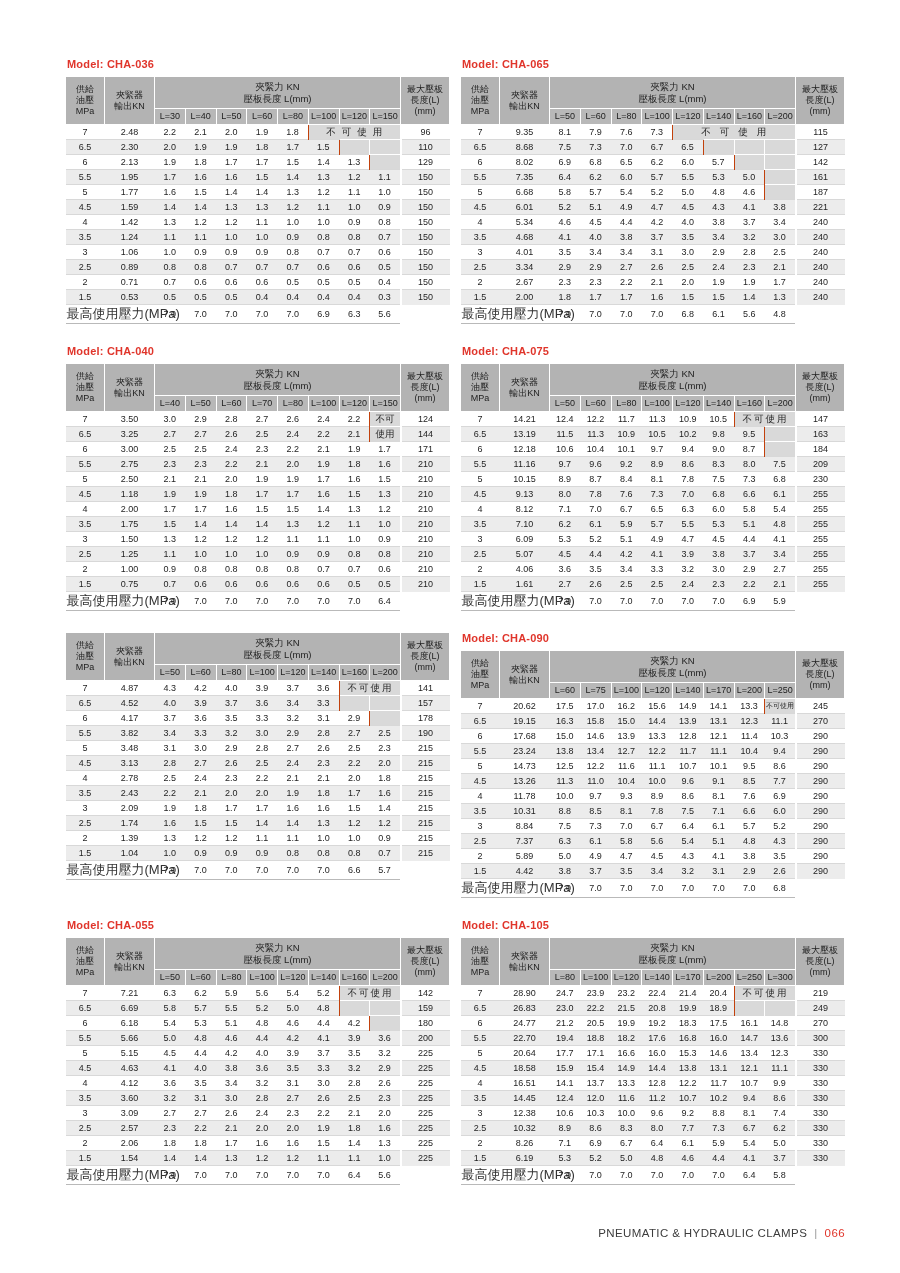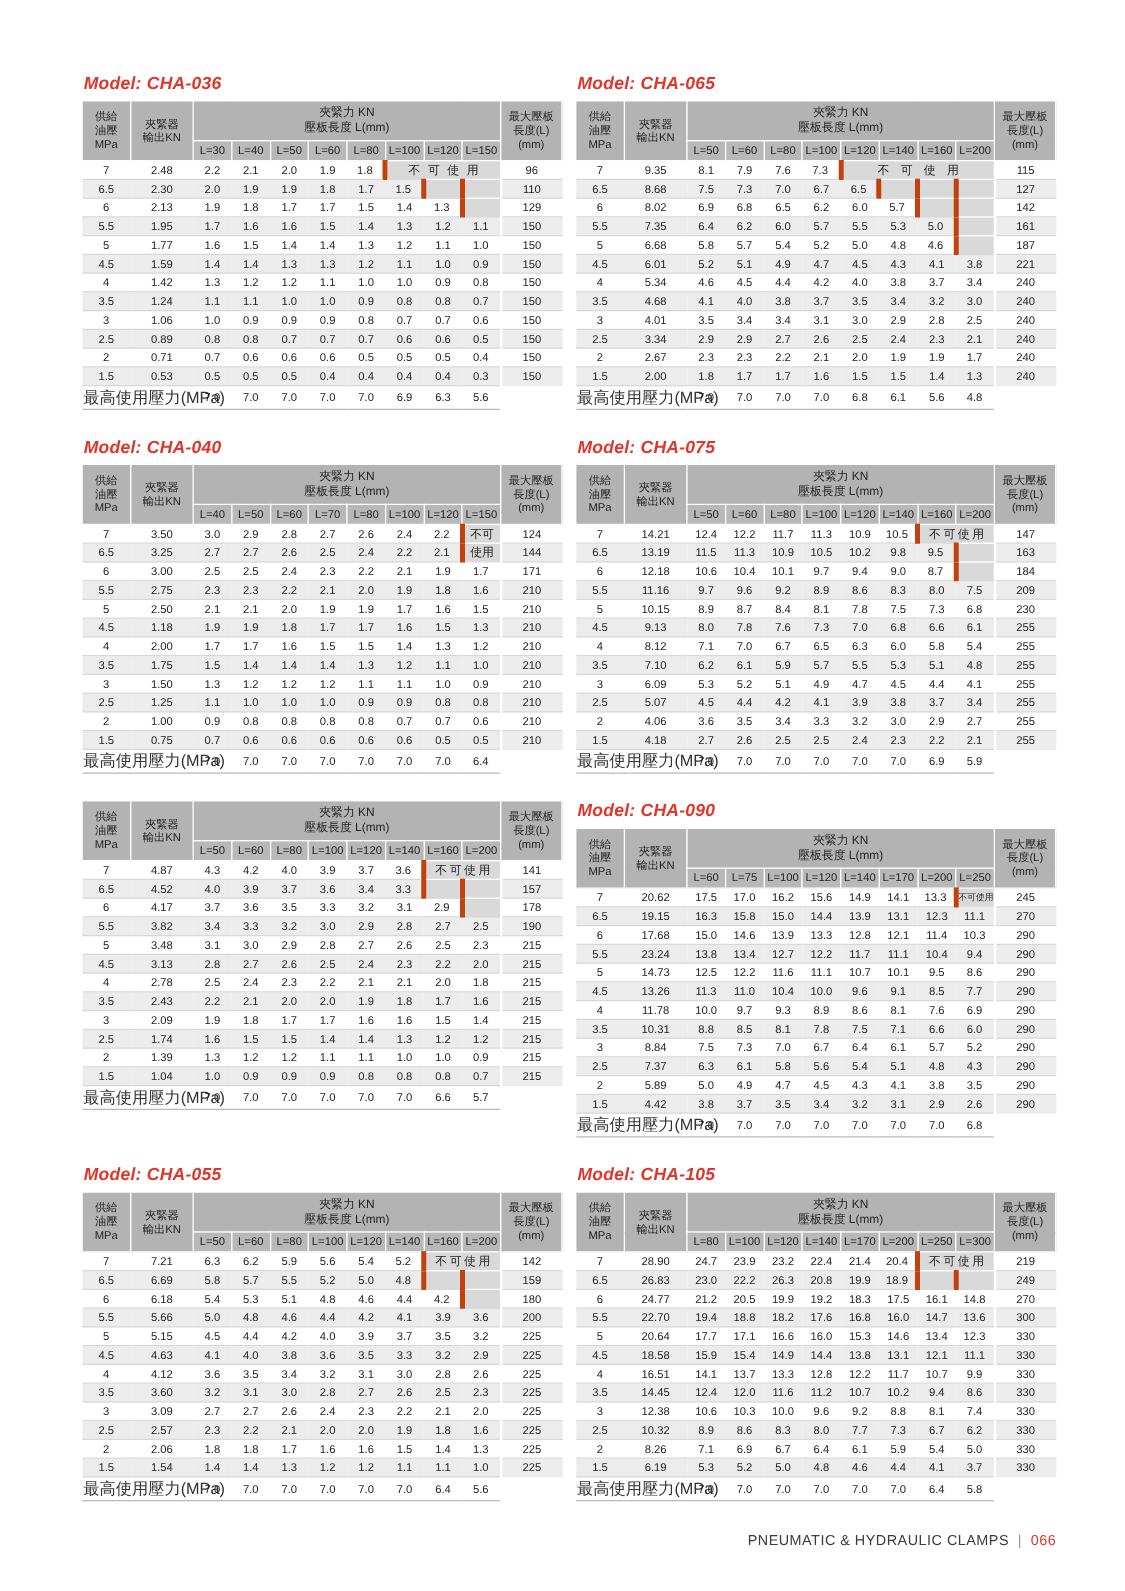--- a/index.html
+++ b/index.html
@@ -6,22 +6,22 @@
   html,body { background:#fff; }
   body {
     width:900px; height:1273px; position:relative;
     font-family:"Liberation Sans", sans-serif;
     color:#1e1e1e; overflow:hidden;
   }
   .page { position:absolute; inset:0; padding:58px 55px 0 65px; }
   .grid { display:grid; grid-template-columns:385px 385px; column-gap:10px; row-gap:21px; }
 
   .model-title {
-    color:var(--title-red,#e0352b); font-size:14px; font-weight:bold;
-    margin:0 0 6px 2px; letter-spacing:.2px;font-style:italic;
+    color:var(--title-red,#e0352b); font-size:11px; font-weight:bold;
+    margin:0 0 6px 2px; letter-spacing:.2px;
   }
 
   table.spec {
     width:100%; border-collapse:collapse; table-layout:fixed;
     font-size:9px; color:#1e1e1e;
   }
   col.c-press { width:39px; } col.c-out { width:50px; } col.c-max { width:49px; }
 
   table.spec th, table.spec td { text-align:center; vertical-align:middle; font-weight:normal; padding:0; }
 
@@ -32,21 +32,21 @@
   thead tr.hr1 th { height:32px; }
   thead tr.hr2 th { height:16px; background:#b8b8b8; }
   th.h-force { font-size:9.5px; }
 
   tbody td { height:15px; border-top:1px solid #d8d8d8; background:#fff; }
   tbody tr.stripe td { background:var(--stripe-gray,#ececec); }
   tbody td.maxcol { border-left:2px solid #fff; }
 
   tbody td.blank, tbody td.note {
     background:var(--blank-gray,#d9d9d9) !important;
-    border-top:1px solid #fff; border-left:4px solid #c2410c; border-right:1px solid #fff;
+    border-top:1px solid #fff; border-left:1px solid #c2410c; border-right:1px solid #fff;
   }
   td.note { font-size:9.5px; color:#222; white-space:nowrap; overflow:hidden; }
   td.note.sp4 { letter-spacing:9px; text-indent:9px; }
   td.note.sp3 { letter-spacing:6px; text-indent:6px; }
   td.note.sp2 { letter-spacing:2px; text-indent:2px; }
   td.note.small { font-size:7px; letter-spacing:0; text-indent:0; }
 
   tbody tr.maxrow td { background:#fff; border-bottom:1px solid #b9b9b9; height:16px; }
   tbody tr.maxrow td.lbl {
     font-size:13px; text-align:left; white-space:nowrap; letter-spacing:0; padding-left:1px; color:#333;
@@ -850,21 +850,21 @@
               <td>3.4</td>
               <td>3.3</td>
               <td>3.2</td>
               <td>3.0</td>
               <td>2.9</td>
               <td>2.7</td>
               <td class="maxcol">255</td>
             </tr>
             <tr class="stripe">
               <td>1.5</td>
-              <td>4.18</td>
+              <td>1.61</td>
               <td>2.7</td>
               <td>2.6</td>
               <td>2.5</td>
               <td>2.5</td>
               <td>2.4</td>
               <td>2.3</td>
               <td>2.2</td>
               <td>2.1</td>
               <td class="maxcol">255</td>
             </tr>
@@ -1543,21 +1543,21 @@
               <td>21.4</td>
               <td>20.4</td>
               <td class="note sp2" colspan="2">不可使用</td>
               <td class="maxcol">219</td>
             </tr>
             <tr class="stripe">
               <td>6.5</td>
               <td>26.83</td>
               <td>23.0</td>
               <td>22.2</td>
-              <td>26.3</td>
+              <td>21.5</td>
               <td>20.8</td>
               <td>19.9</td>
               <td>18.9</td>
               <td class="blank"></td>
               <td class="blank"></td>
               <td class="maxcol">249</td>
             </tr>
             <tr>
               <td>6</td>
               <td>24.77</td>

